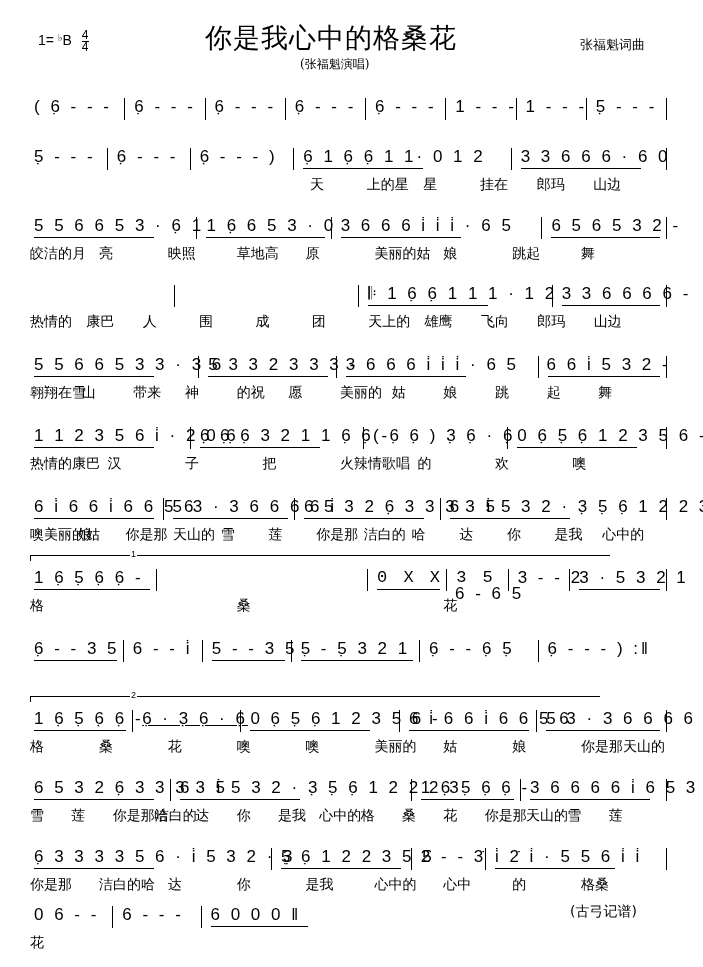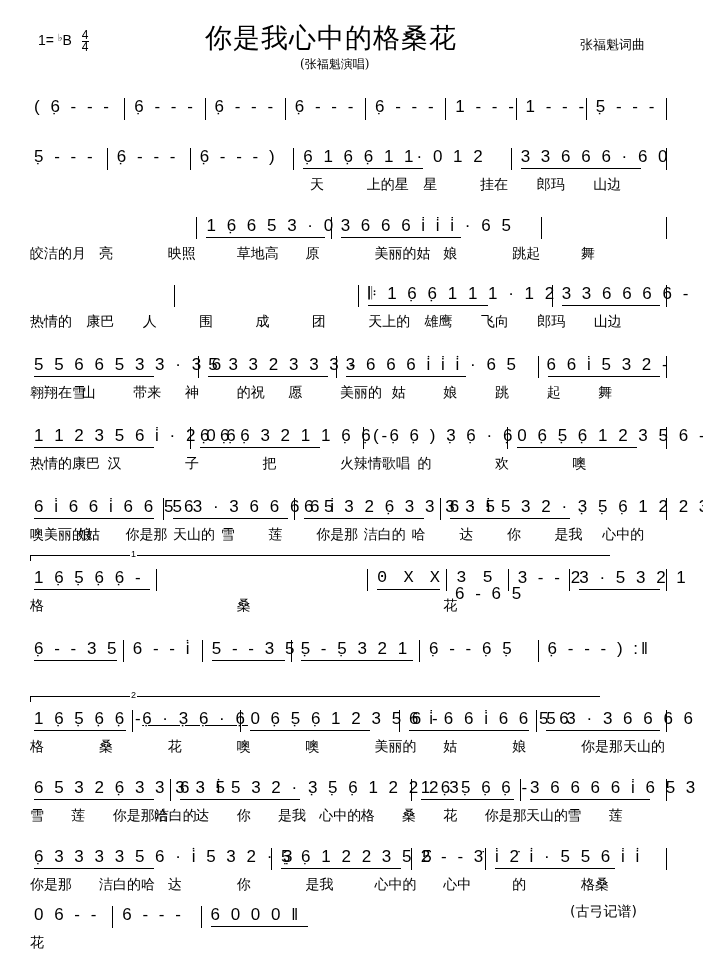--- a/index.html
+++ b/index.html
@@ -99,31 +99,39 @@
       <div class="lyrics">
         <span style="left: 310px;">天</span>
         <span style="left: 366.667px;">上的星</span>
         <span style="left: 423.333px;">星</span>
         <span style="left: 480px;">挂在</span>
         <span style="left: 536.667px;">郎玛</span>
         <span style="left: 593.333px;">山边</span>
       </div>
     </div>
     <div class="row" style="top: 215px;">
+      <div class="notes" style="left: 30px; width: 164.478px;">
+        <span style="position: absolute; left: 4px; letter-spacing: 3px; white-space: nowrap;">5 5 6 6 5 3 · 6̣ 1</span>
+        <div class="uline" style="top: 22px; left: 4px; width: 120px;"></div>
+      </div>
       <div class="bar" style="left: 196.478px;"></div>
       <div class="notes" style="left: 202.478px; width: 126.149px;">
         <span style="position: absolute; left: 4px; letter-spacing: 3px; white-space: nowrap;">1 6̣ 6 5 3 · 0</span>
         <div class="uline" style="top: 22px; left: 4px; width: 118.149px;"></div>
       </div>
       <div class="bar" style="left: 330.627px;"></div>
       <div class="notes" style="left: 336.627px; width: 202.806px;">
         <span style="position: absolute; left: 4px; letter-spacing: 3px; white-space: nowrap;">3 6 6 6 i̇ i̇ i̇ · 6 5</span>
         <div class="uline" style="top: 22px; left: 4px; width: 120px;"></div>
       </div>
       <div class="bar" style="left: 541.433px;"></div>
+      <div class="notes" style="left: 547.433px; width: 116.567px;">
+        <span style="position: absolute; left: 4px; letter-spacing: 3px; white-space: nowrap;">6 5 6 5 3 2 -</span>
+        <div class="uline" style="top: 22px; left: 4px; width: 108.567px;"></div>
+      </div>
       <div class="bar" style="left: 666px;"></div>
       <div class="lyrics">
         <span style="left: 30px;">皎洁的月</span>
         <span style="left: 98.8889px;">亮</span>
         <span style="left: 167.778px;">映照</span>
         <span style="left: 236.667px;">草地高</span>
         <span style="left: 305.556px;">原</span>
         <span style="left: 374.444px;">美丽的姑</span>
         <span style="left: 443.333px;">娘</span>
         <span style="left: 512.222px;">跳起</span>

